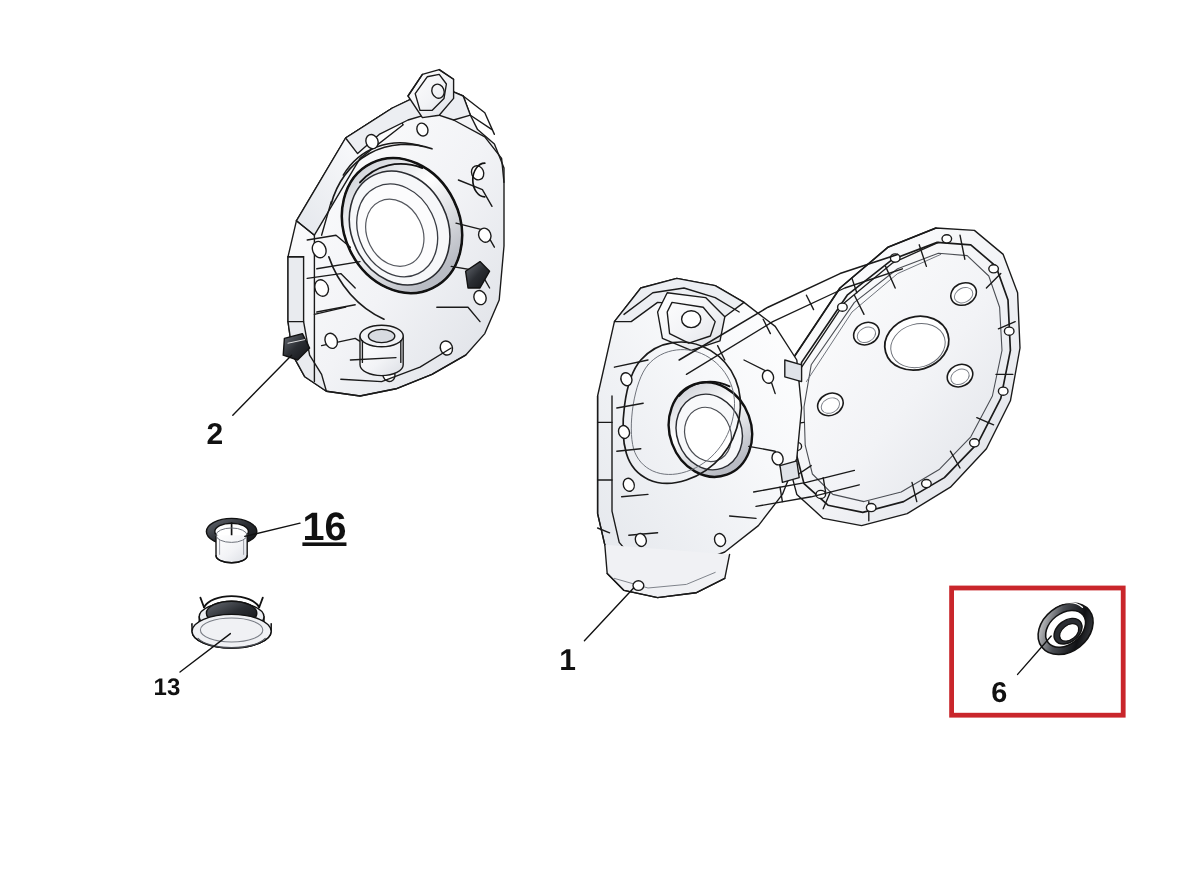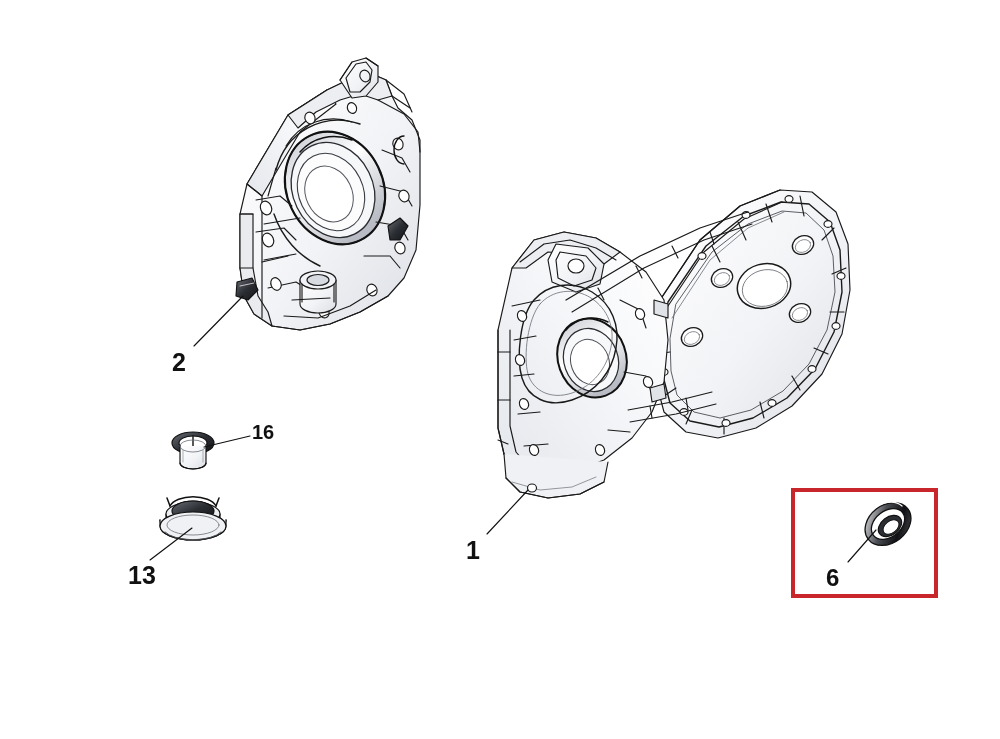--- a/index.html
+++ b/index.html
@@ -2,22 +2,22 @@
 <html><head>
 <meta charset="utf-8">
 <style>
   html,body{margin:0;padding:0;background:#ffffff;}
   body{width:1000px;height:739px;font-family:"Liberation Sans",sans-serif;overflow:hidden;position:relative;}
   #stage{position:relative;width:1000px;height:739px;background:#ffffff;}
   svg.layer{position:absolute;left:0;top:0;width:1000px;height:739px;}
   .lbl{position:absolute;font-family:"Liberation Sans",sans-serif;font-weight:bold;color:#111111;line-height:1;white-space:nowrap;}
   .lbl-1{font-size:25px;}
   .lbl-2{font-size:25px;}
-  .lbl-13{font-size:25px;}
-  .lbl-16{font-size:20px;}
+  .lbl-13{font-size:20px;}
+  .lbl-16{font-size:33px;text-decoration:underline;}
   .lbl-6{font-size:24px;}
   .hl-box{position:absolute;box-sizing:border-box;background:transparent;}
 </style>
 </head>
 <body>
 
 <div id="stage" style="background: rgb(255, 255, 255);">
 
   <svg class="layer" viewBox="0 0 1000 739">
     <defs>

